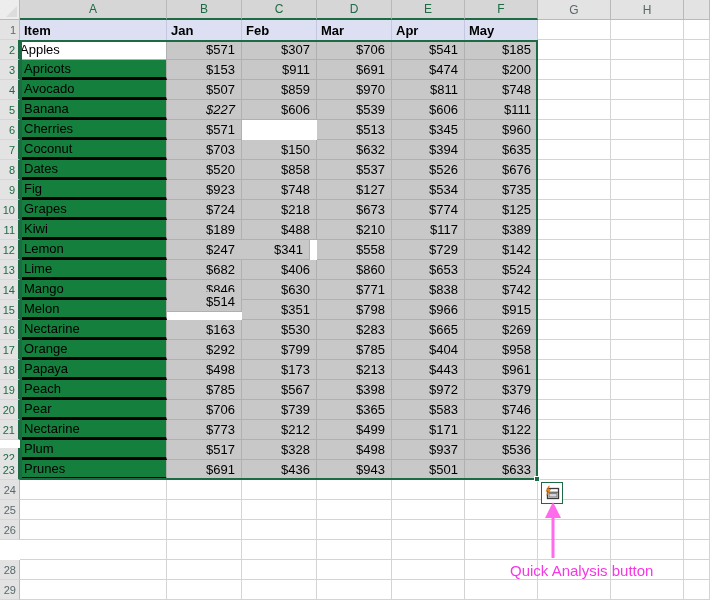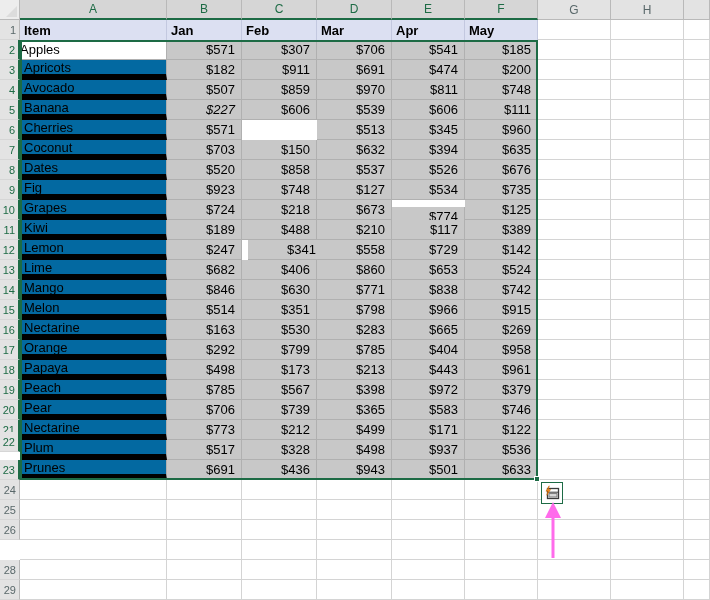--- a/index.html
+++ b/index.html
@@ -77,25 +77,25 @@
   }
   .cell.hdrrow{
     background:#DCE0F2;
     font-weight:bold;
     border-right:1px solid #C3C8DF;
     border-bottom:none;
     padding-left:4px;
     justify-content:flex-start;
   }
   .cell.datatext{
-    background:#0369a1;
+    background:#15803d;
     padding-left:4px;
     justify-content:flex-start;
     border-right:1px solid #B0B0B0;
-    border-bottom:6px solid #000000;
+    border-bottom:3px solid #000000;
   }
   .cell.datanum{
     background:#C8C8C8;
     padding-right:6px;
     justify-content:flex-end;
     border-right:1px solid #B0B0B0;
     border-bottom:1px solid #B0B0B0;
   }
   .cell.active{
     background:#FFFFFF;
@@ -175,21 +175,21 @@
       <div class="rowhead sel" style="top: 240px;">12</div>
       <div class="rowhead sel" style="top: 260px;">13</div>
       <div class="rowhead sel" style="top: 280px;">14</div>
       <div class="rowhead sel" style="top: 300px;">15</div>
       <div class="rowhead sel" style="top: 320px;">16</div>
       <div class="rowhead sel" style="top: 340px;">17</div>
       <div class="rowhead sel" style="top: 360px;">18</div>
       <div class="rowhead sel" style="top: 380px;">19</div>
       <div class="rowhead sel" style="top: 400px;">20</div>
       <div class="rowhead sel" style="top: 420px;">21</div>
-      <div class="rowhead sel" style="top: 432px;">22</div>
+      <div class="rowhead sel" style="top: 448px;">22</div>
       <div class="rowhead sel" style="top: 460px;">23</div>
       <div class="rowhead " style="top: 480px;">24</div>
       <div class="rowhead " style="top: 500px;">25</div>
       <div class="rowhead " style="top: 520px;">26</div>
       <div class="rowhead " style="top: 540px; margin-top: 44px;">27</div>
       <div class="rowhead " style="top: 560px;">28</div>
       <div class="rowhead " style="top: 580px;">29</div>
     </div>
   <div id="cells">
       <div class="cell hdrrow" style="left: 20px; width: 147px; top: 20px;">Item</div>
@@ -204,21 +204,21 @@
       <div class="cell active" style="left: 20px; width: 147px; top: 40px;">Apples</div>
       <div class="cell datanum" style="left: 167px; width: 75px; top: 40px;">$571</div>
       <div class="cell datanum" style="left: 242px; width: 75px; top: 40px;">$307</div>
       <div class="cell datanum" style="left: 317px; width: 75px; top: 40px;">$706</div>
       <div class="cell datanum" style="left: 392px; width: 73px; top: 40px;">$541</div>
       <div class="cell datanum" style="left: 465px; width: 73px; top: 40px;">$185</div>
       <div class="cell blank" style="left: 538px; width: 73px; top: 40px;"></div>
       <div class="cell blank" style="left: 611px; width: 73px; top: 40px;"></div>
       <div class="cell blank" style="left: 684px; width: 26px; top: 40px;"></div>
       <div class="cell datatext" style="left: 20px; width: 147px; top: 60px;">Apricots</div>
-      <div class="cell datanum" style="left: 167px; width: 75px; top: 60px;">$182</div>
+      <div class="cell datanum" style="left: 167px; width: 75px; top: 60px;">$153</div>
       <div class="cell datanum" style="left: 242px; width: 75px; top: 60px;">$911</div>
       <div class="cell datanum" style="left: 317px; width: 75px; top: 60px;">$691</div>
       <div class="cell datanum" style="left: 392px; width: 73px; top: 60px;">$474</div>
       <div class="cell datanum" style="left: 465px; width: 73px; top: 60px;">$200</div>
       <div class="cell blank" style="left: 538px; width: 73px; top: 60px;"></div>
       <div class="cell blank" style="left: 611px; width: 73px; top: 60px;"></div>
       <div class="cell blank" style="left: 684px; width: 26px; top: 60px;"></div>
       <div class="cell datatext" style="left: 20px; width: 147px; top: 80px;">Avocado</div>
       <div class="cell datanum" style="left: 167px; width: 75px; top: 80px;">$507</div>
       <div class="cell datanum" style="left: 242px; width: 75px; top: 80px;">$859</div>
@@ -270,37 +270,37 @@
       <div class="cell datanum" style="left: 317px; width: 75px; top: 180px;">$127</div>
       <div class="cell datanum" style="left: 392px; width: 73px; top: 180px;">$534</div>
       <div class="cell datanum" style="left: 465px; width: 73px; top: 180px;">$735</div>
       <div class="cell blank" style="left: 538px; width: 73px; top: 180px;"></div>
       <div class="cell blank" style="left: 611px; width: 73px; top: 180px;"></div>
       <div class="cell blank" style="left: 684px; width: 26px; top: 180px;"></div>
       <div class="cell datatext" style="left: 20px; width: 147px; top: 200px;">Grapes</div>
       <div class="cell datanum" style="left: 167px; width: 75px; top: 200px;">$724</div>
       <div class="cell datanum" style="left: 242px; width: 75px; top: 200px;">$218</div>
       <div class="cell datanum" style="left: 317px; width: 75px; top: 200px;">$673</div>
-      <div class="cell datanum" style="left: 392px; width: 73px; top: 207px; text-align: right;">$774</div>
+      <div class="cell datanum" style="left: 392px; width: 73px; top: 200px; text-align: right;">$774</div>
       <div class="cell datanum" style="left: 465px; width: 73px; top: 200px;">$125</div>
       <div class="cell blank" style="left: 538px; width: 73px; top: 200px;"></div>
       <div class="cell blank" style="left: 611px; width: 73px; top: 200px;"></div>
       <div class="cell blank" style="left: 684px; width: 26px; top: 200px;"></div>
       <div class="cell datatext" style="left: 20px; width: 147px; top: 220px;">Kiwi</div>
       <div class="cell datanum" style="left: 167px; width: 75px; top: 220px;">$189</div>
       <div class="cell datanum" style="left: 242px; width: 75px; top: 220px;">$488</div>
       <div class="cell datanum" style="left: 317px; width: 75px; top: 220px;">$210</div>
       <div class="cell datanum" style="left: 392px; width: 73px; top: 220px;">$117</div>
       <div class="cell datanum" style="left: 465px; width: 73px; top: 220px;">$389</div>
       <div class="cell blank" style="left: 538px; width: 73px; top: 220px;"></div>
       <div class="cell blank" style="left: 611px; width: 73px; top: 220px;"></div>
       <div class="cell blank" style="left: 684px; width: 26px; top: 220px;"></div>
       <div class="cell datatext" style="left: 20px; width: 147px; top: 240px;">Lemon</div>
       <div class="cell datanum" style="left: 167px; width: 75px; top: 240px;">$247</div>
-      <div class="cell datanum" style="left: 248px; width: 75px; top: 240px;">$341</div>
+      <div class="cell datanum" style="left: 235px; width: 75px; top: 240px;">$341</div>
       <div class="cell datanum" style="left: 317px; width: 75px; top: 240px;">$558</div>
       <div class="cell datanum" style="left: 392px; width: 73px; top: 240px;">$729</div>
       <div class="cell datanum" style="left: 465px; width: 73px; top: 240px;">$142</div>
       <div class="cell blank" style="left: 538px; width: 73px; top: 240px;"></div>
       <div class="cell blank" style="left: 611px; width: 73px; top: 240px;"></div>
       <div class="cell blank" style="left: 684px; width: 26px; top: 240px;"></div>
       <div class="cell datatext" style="left: 20px; width: 147px; top: 260px;">Lime</div>
       <div class="cell datanum" style="left: 167px; width: 75px; top: 260px;">$682</div>
       <div class="cell datanum" style="left: 242px; width: 75px; top: 260px;">$406</div>
       <div class="cell datanum" style="left: 317px; width: 75px; top: 260px;">$860</div>
@@ -312,21 +312,21 @@
       <div class="cell datatext" style="left: 20px; width: 147px; top: 280px;">Mango</div>
       <div class="cell datanum" style="left: 167px; width: 75px; top: 280px;">$846</div>
       <div class="cell datanum" style="left: 242px; width: 75px; top: 280px;">$630</div>
       <div class="cell datanum" style="left: 317px; width: 75px; top: 280px;">$771</div>
       <div class="cell datanum" style="left: 392px; width: 73px; top: 280px;">$838</div>
       <div class="cell datanum" style="left: 465px; width: 73px; top: 280px;">$742</div>
       <div class="cell blank" style="left: 538px; width: 73px; top: 280px;"></div>
       <div class="cell blank" style="left: 611px; width: 73px; top: 280px;"></div>
       <div class="cell blank" style="left: 684px; width: 26px; top: 280px;"></div>
       <div class="cell datatext" style="left: 20px; width: 147px; top: 300px;">Melon</div>
-      <div class="cell datanum" style="left: 167px; width: 75px; top: 300px;">$514</div>
+      <div class="cell datanum" style="left: 167px; width: 75px; top: 292px;">$514</div>
       <div class="cell datanum" style="left: 242px; width: 75px; top: 300px;">$351</div>
       <div class="cell datanum" style="left: 317px; width: 75px; top: 300px;">$798</div>
       <div class="cell datanum" style="left: 392px; width: 73px; top: 300px;">$966</div>
       <div class="cell datanum" style="left: 465px; width: 73px; top: 300px;">$915</div>
       <div class="cell blank" style="left: 538px; width: 73px; top: 300px;"></div>
       <div class="cell blank" style="left: 611px; width: 73px; top: 300px;"></div>
       <div class="cell blank" style="left: 684px; width: 26px; top: 300px;"></div>
       <div class="cell datatext" style="left: 20px; width: 147px; top: 320px;">Nectarine</div>
       <div class="cell datanum" style="left: 167px; width: 75px; top: 320px;">$163</div>
       <div class="cell datanum" style="left: 242px; width: 75px; top: 320px;">$530</div>
@@ -465,14 +465,15 @@
       <rect x="5" y="8.6" width="8" height="3.4" fill="#D9D9D9" stroke="#6E6E6E" stroke-width="0.9"></rect>
       <path d="M5.2 0.8 L2.0 6.2 L4.1 6.0 L2.8 10.2 L6.6 4.4 L4.4 4.6 Z" fill="#F08A1C" stroke="#C96A08" stroke-width="0.6" stroke-linejoin="round"></path>
     </svg>
   </div>
 
   <svg id="annot-arrow" width="30" height="62" style="left:538px;top:500px;">
     <line x1="15" y1="58" x2="15" y2="14" stroke="#FF6BEB" stroke-width="3"></line>
     <path d="M15 2 L23 18 L7 18 Z" fill="#FF6BEB"></path>
   </svg>
 
+  <div id="annot-text" style="left:510px;top:562px;">Quick Analysis button</div>
 
 </div>
 
 </body></html>

